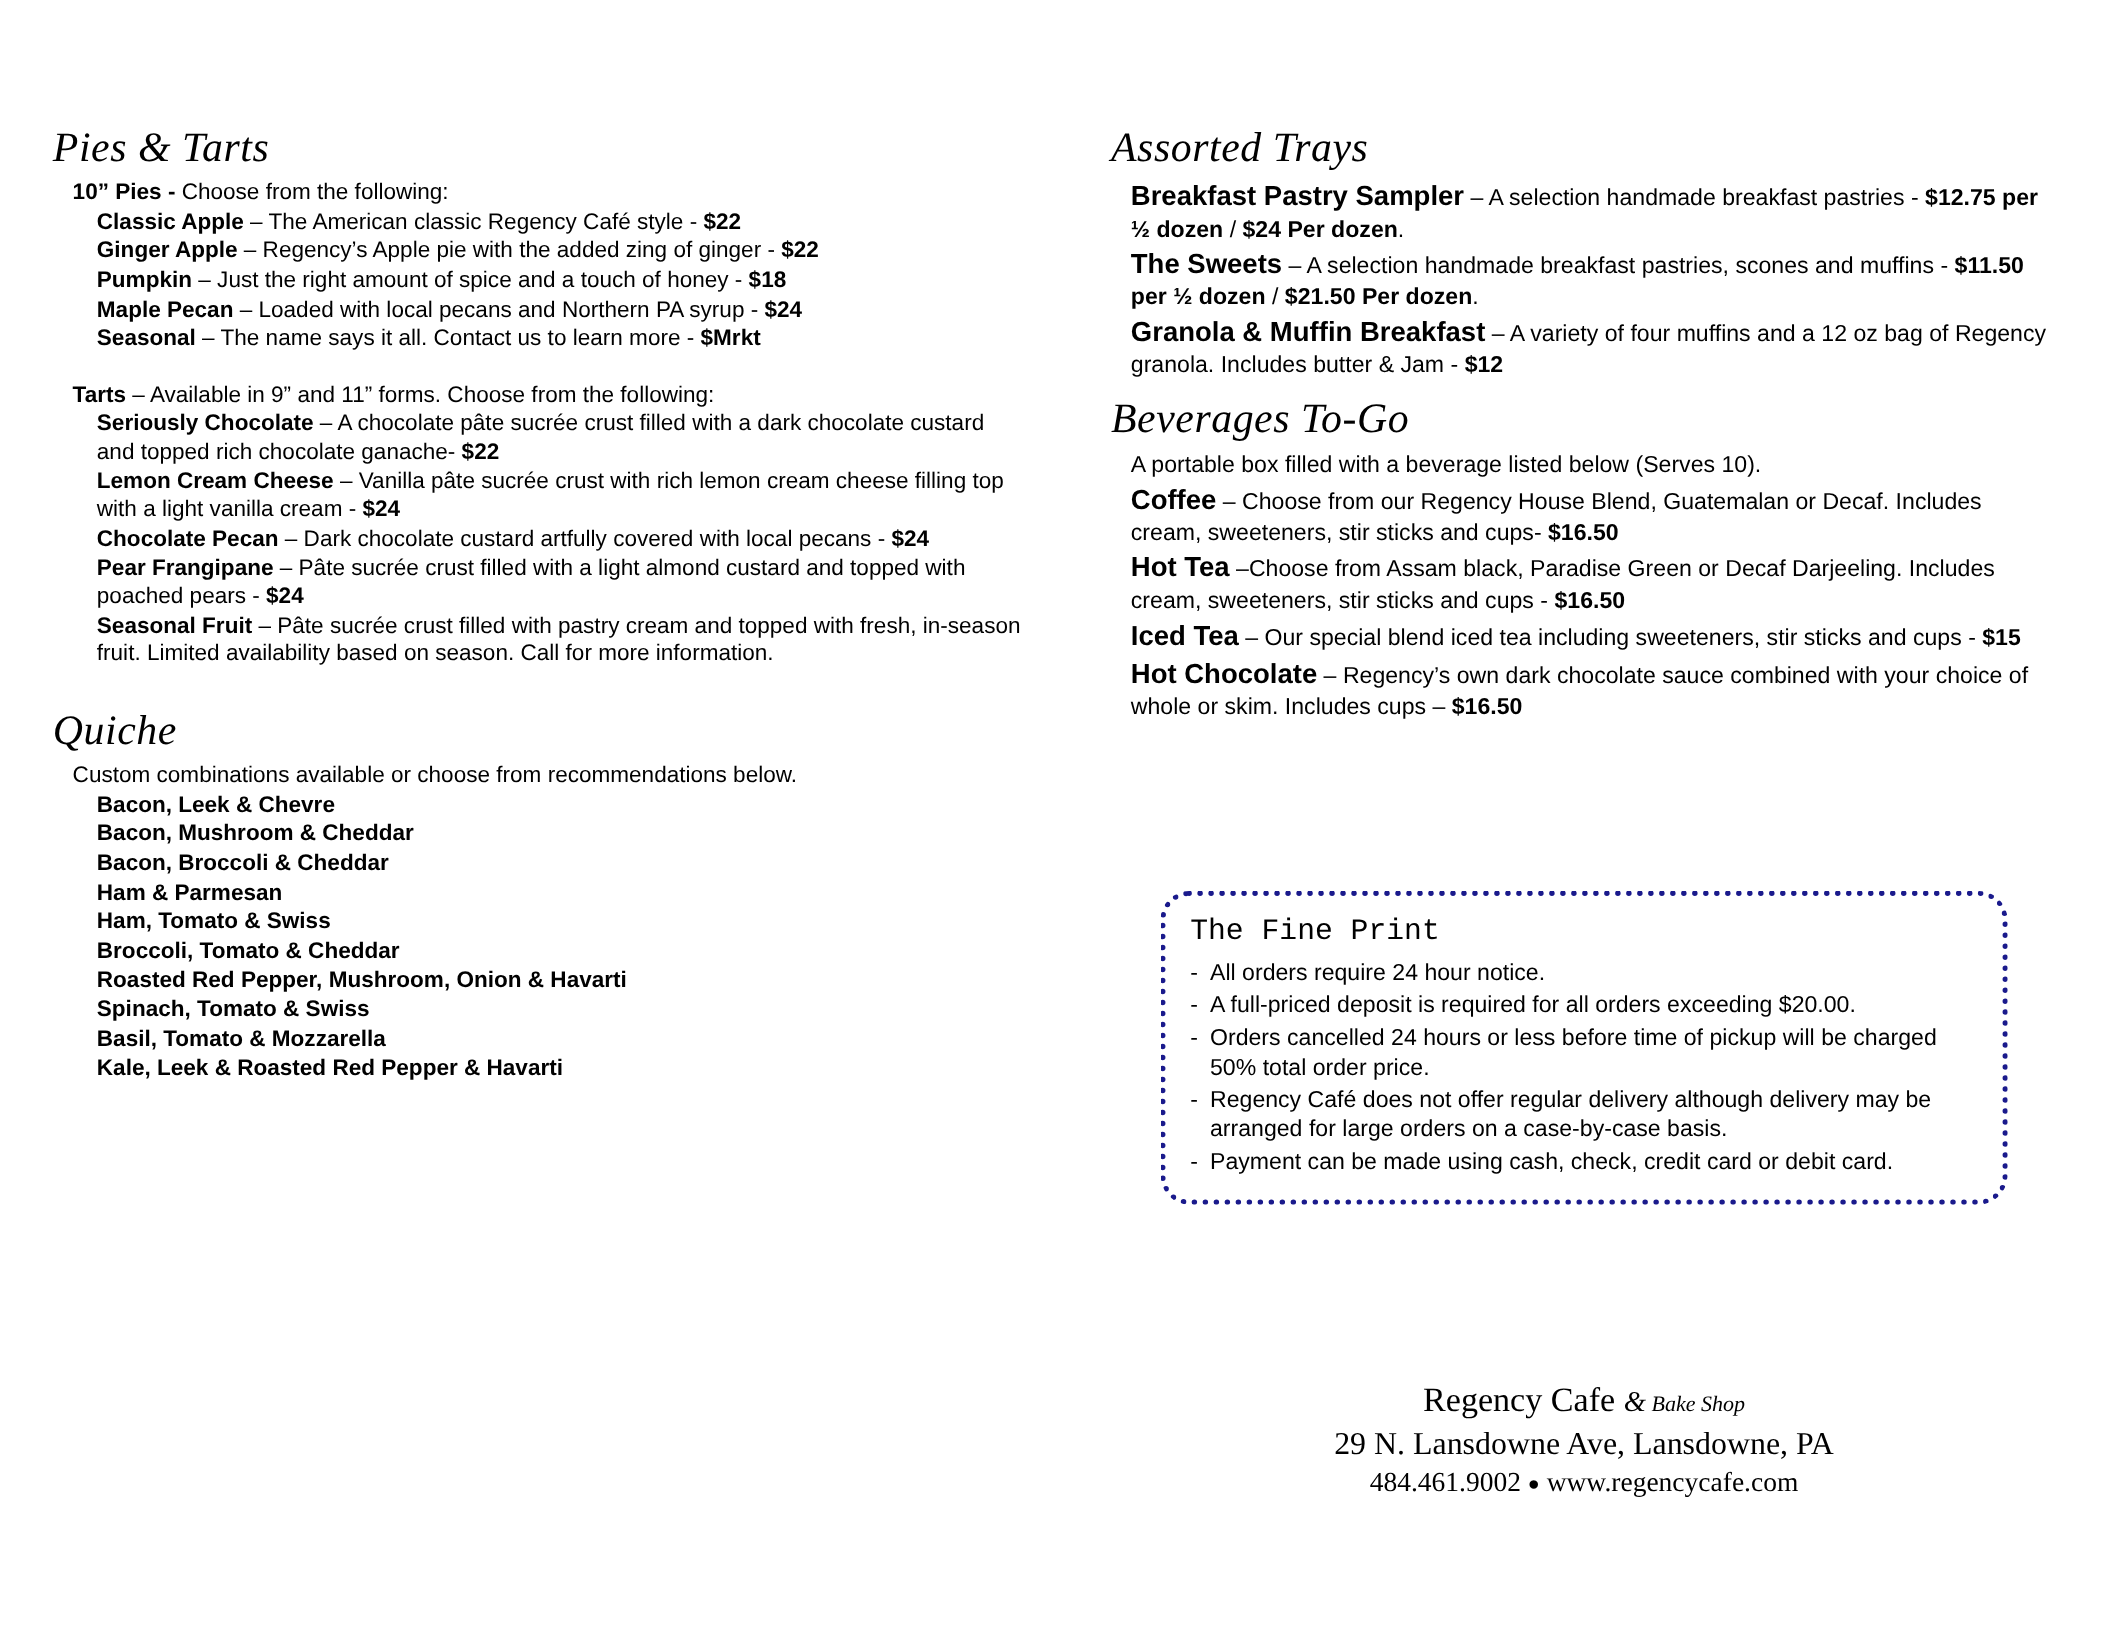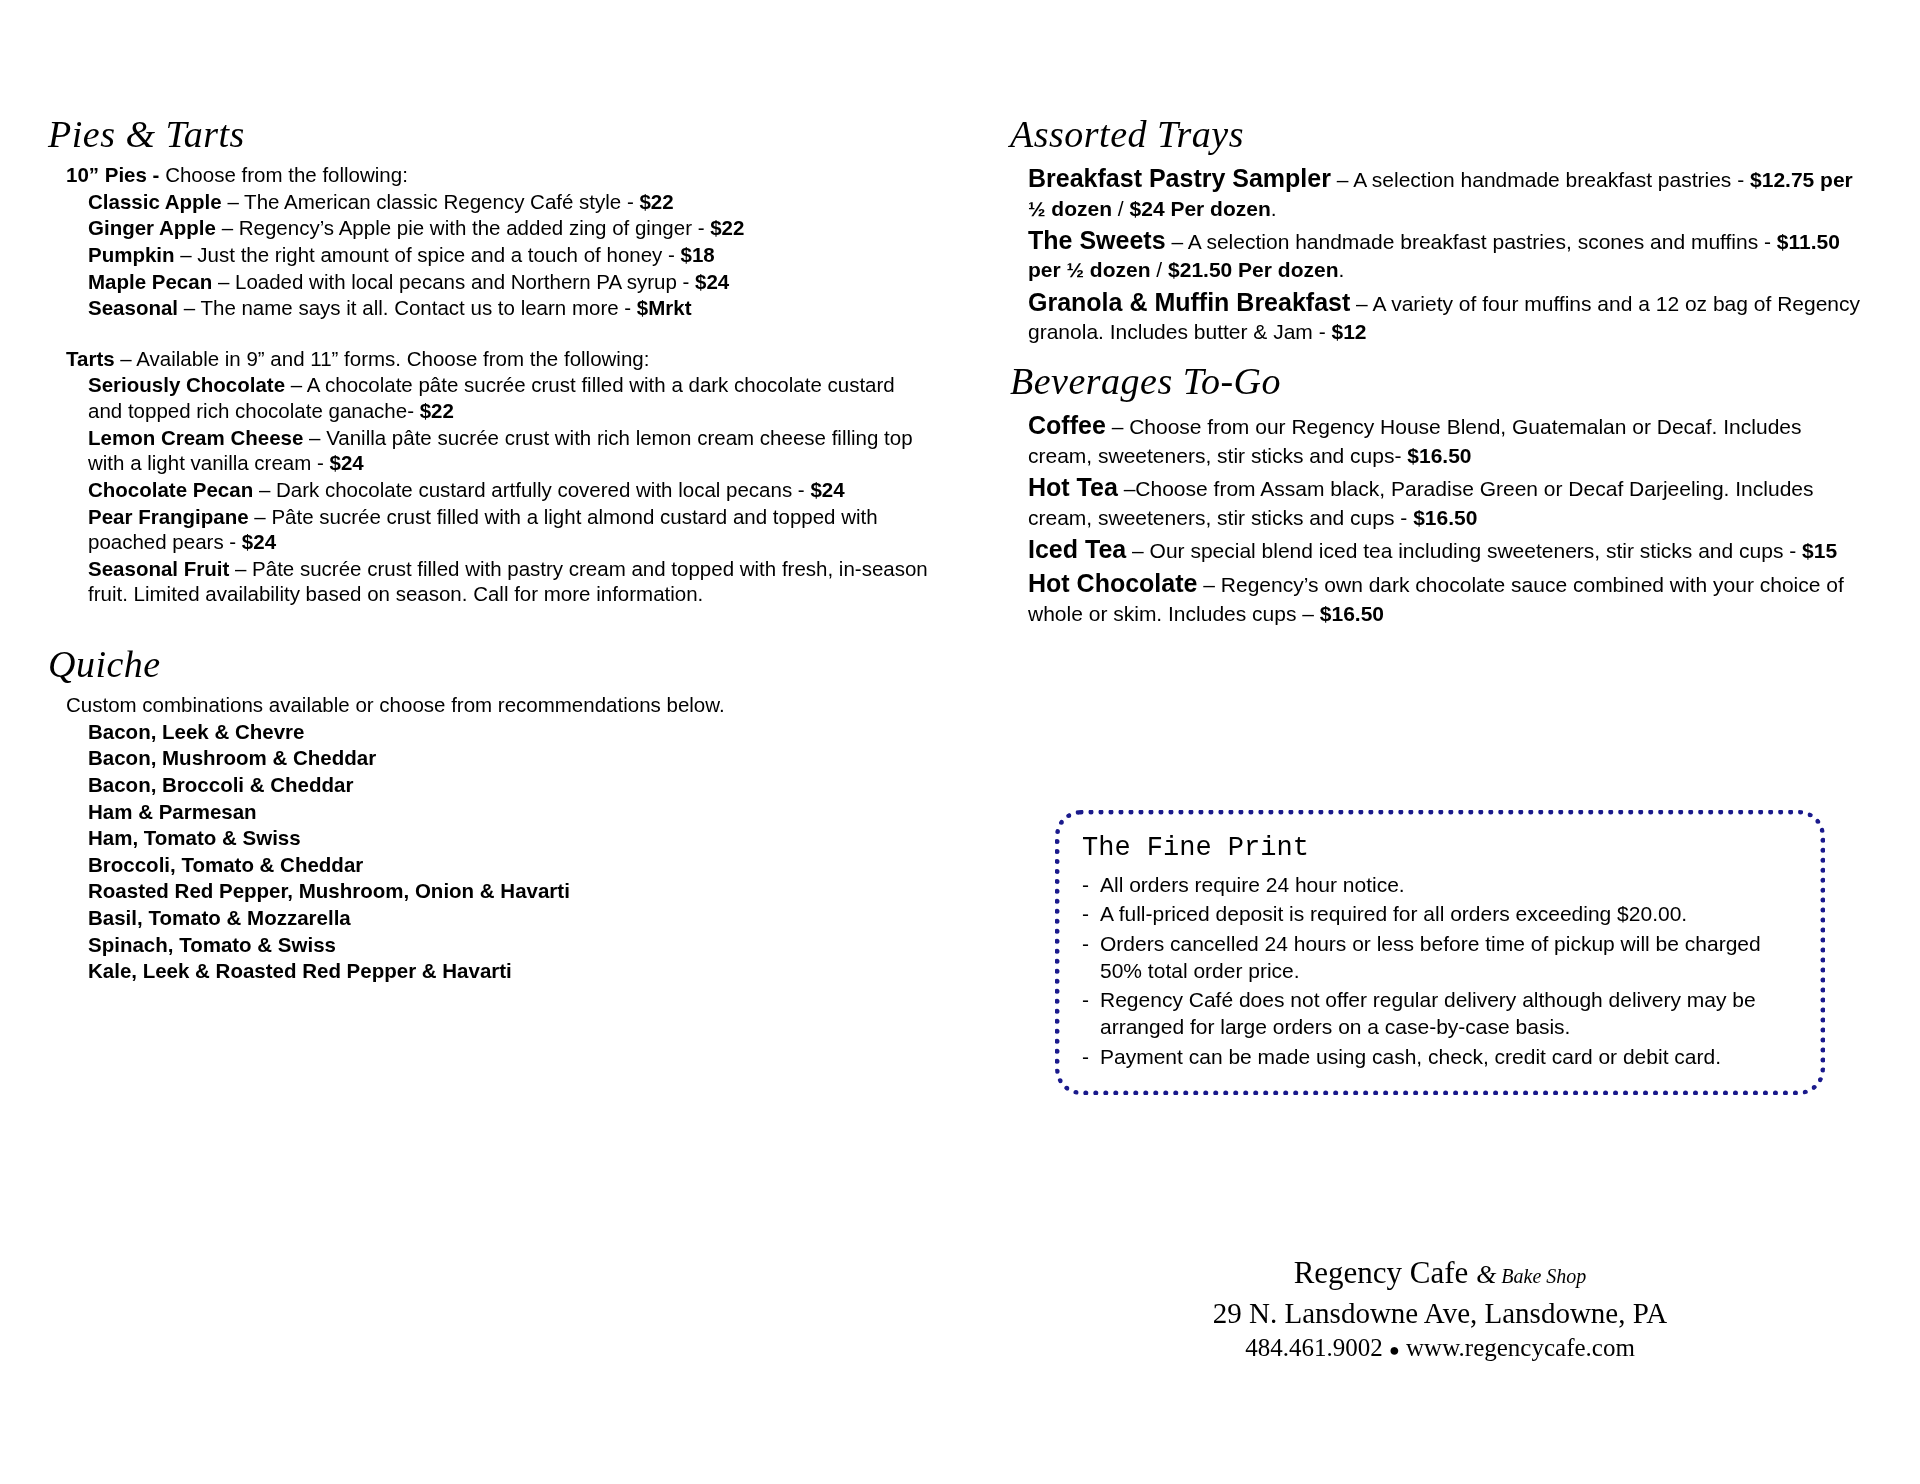--- a/index.html
+++ b/index.html
@@ -197,22 +197,22 @@
     <div class="section-body">
       <p class="line">Custom combinations available or choose from recommendations below.</p>
 
       <p class="line indent b">Bacon, Leek &amp; Chevre</p>
       <p class="line indent b">Bacon, Mushroom &amp; Cheddar</p>
       <p class="line indent b">Bacon, Broccoli &amp; Cheddar</p>
       <p class="line indent b">Ham &amp; Parmesan</p>
       <p class="line indent b">Ham, Tomato &amp; Swiss</p>
       <p class="line indent b">Broccoli, Tomato &amp; Cheddar</p>
       <p class="line indent b">Roasted Red Pepper, Mushroom, Onion &amp; Havarti</p>
+      <p class="line indent b">Spinach, Tomato &amp; Swiss</p>
       <p class="line indent b">Basil, Tomato &amp; Mozzarella</p>
-      <p class="line indent b">Spinach, Tomato &amp; Swiss</p>
       <p class="line indent b">Kale, Leek &amp; Roasted Red Pepper &amp; Havarti</p>
     </div>
   </div>
 
   <div class="col-right">
 
     <h1 class="script-head">Assorted Trays</h1>
 
     <div class="right-body">
       <p class="big">
@@ -224,20 +224,21 @@
       <p class="big">
         <span class="tray-name">Granola &amp; Muffin Breakfast</span><span> – A variety of four muffins and a 12 oz bag of Regency granola.  Includes butter &amp; Jam - </span><span class="b">$12</span>
       </p>
     </div>
 
     <div class="sp-sm"></div>
 
     <h1 class="script-head">Beverages To-Go</h1>
 
     <div class="right-body">
+      <p class="big">A portable box filled with a beverage listed below (Serves 10).</p>
       <p class="big">
         <span class="bev-name">Coffee</span><span> – Choose from our Regency House Blend, Guatemalan or Decaf.  Includes cream, sweeteners, stir sticks and cups- </span><span class="b">$16.50</span>
       </p>
       <p class="big">
         <span class="bev-name">Hot Tea</span><span> –Choose from Assam black, Paradise Green or Decaf Darjeeling. Includes cream, sweeteners, stir sticks and cups - </span><span class="b">$16.50</span>
       </p>
       <p class="big">
         <span class="bev-name">Iced Tea</span><span> – Our special blend iced tea including sweeteners, stir sticks and cups - </span><span class="b">$15</span>
       </p>
       <p class="big">

